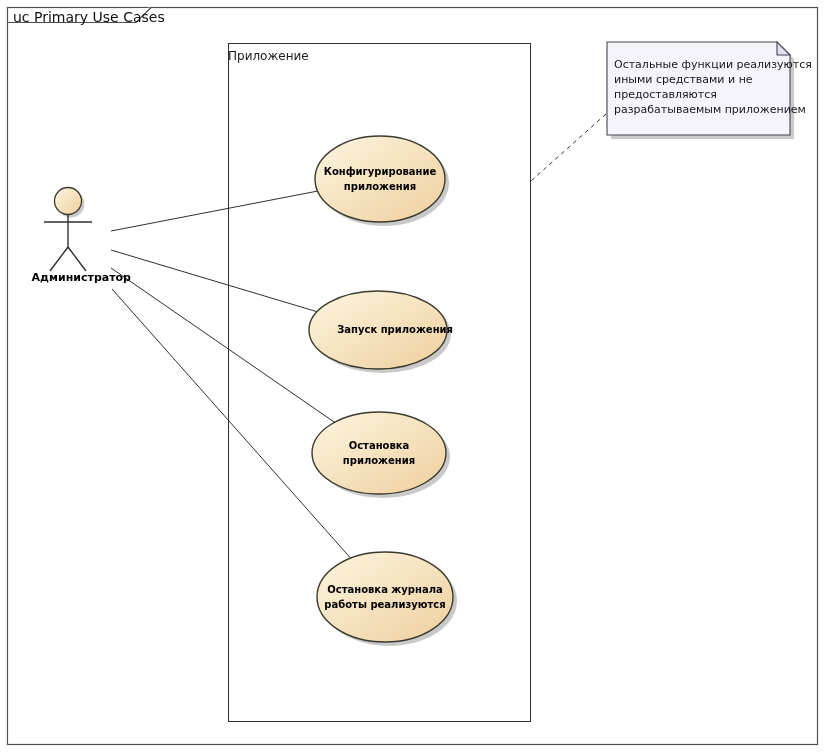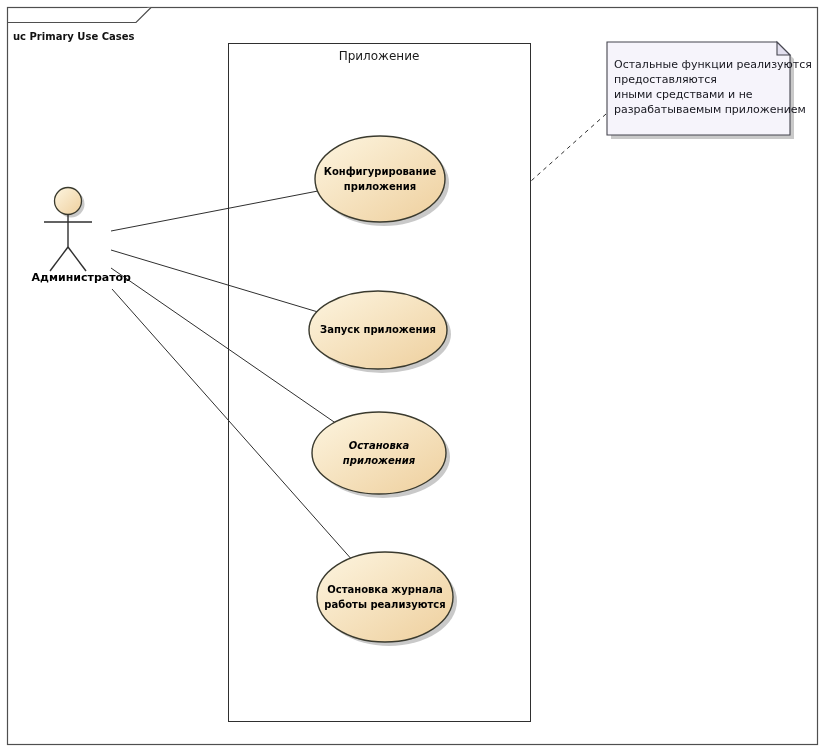--- a/index.html
+++ b/index.html
@@ -4,26 +4,26 @@
 <style>
   html,body{margin:0;padding:0;background:#ffffff;}
   body{
     width:825px;height:752px;position:relative;overflow:hidden;
     font-family:"DejaVu Sans","Liberation Sans",sans-serif;
     color:#000;
   }
   #stage{position:absolute;left:0;top:0;width:825px;height:752px;}
   svg{position:absolute;left:0;top:0;}
   .lbl{position:absolute;white-space:nowrap;}
-  .frame-label{left:13px;top:9px;font-size:10px;font-weight:bold;color:#111;margin-top:22px;}
-  .boundary-label{left:228px;top:49px;width:302px;text-align:center;font-size:12px;color:#1a1a1a;white-space:nowrap;}
+  .frame-label{left:13px;top:9px;font-size:14px;font-weight:normal;color:#111;}
+  .boundary-label{left:228px;top:49px;width:302px;text-align:left;font-size:12px;color:#1a1a1a;white-space:nowrap;}
   .uc-label{position:absolute;text-align:center;font-size:10px;font-weight:bold;color:#000;line-height:15px;}
   .uc1{left:305px;top:164px;width:150px;}
-  .uc2{left:303px;top:322px;width:150px;}
-  .uc3{left:303px;top:438px;width:152px;font-style:italic;}
+  .uc2{left:303px;top:322px;width:150px;text-align:right;}
+  .uc3{left:303px;top:438px;width:152px;}
   .uc4{left:305px;top:582px;width:160px;}
   .actor-label{left:11px;top:271px;width:120px;text-align:right;font-size:11px;font-weight:bold;color:#000;}
   .note-text{position:absolute;left:614px;top:57px;width:172px;font-size:11px;line-height:15px;color:#17171f;}
   .note-line{white-space:nowrap;}
 </style>
 </head>
 <body>
 
 <div id="stage">
 
@@ -98,18 +98,18 @@
   </div>
   <div class="uc-label uc4">
     <div>Остановка журнала</div>
     <div>работы реализуются</div>
   </div>
 
   <div class="lbl actor-label">Администратор</div>
 
   <div class="note-text">
     <div class="note-line">Остальные функции реализуются</div>
+    <div class="note-line">иными средствами и не</div>
     <div class="note-line">предоставляются</div>
-    <div class="note-line">иными средствами и не</div>
     <div class="note-line">разрабатываемым приложением</div>
   </div>
 
 </div>
 
 </body></html>

